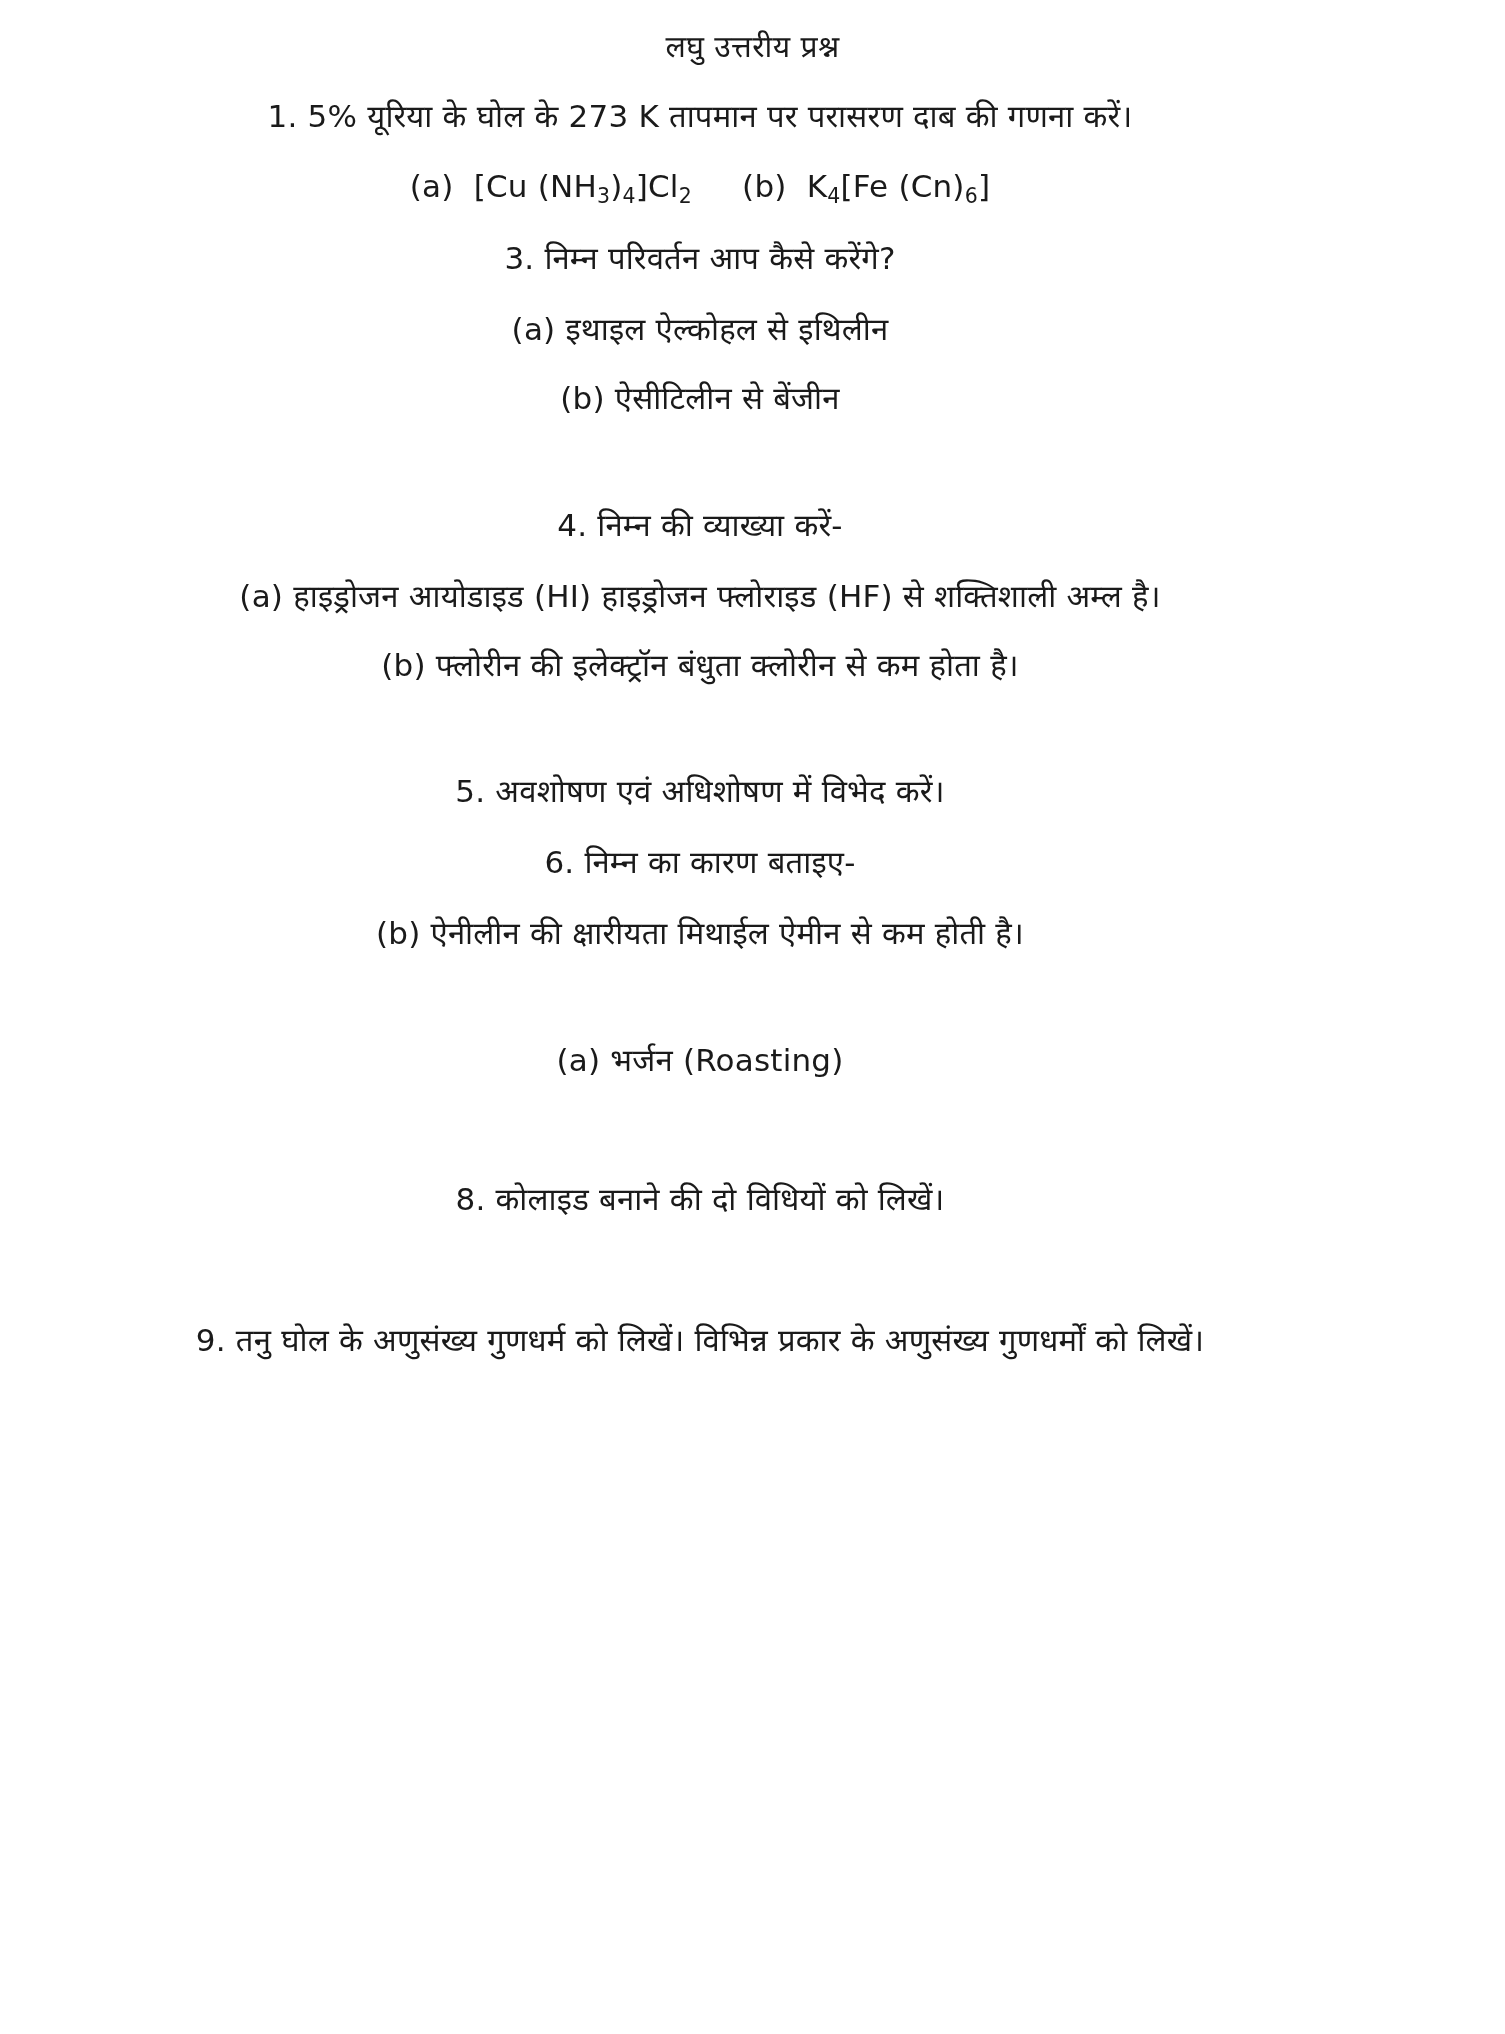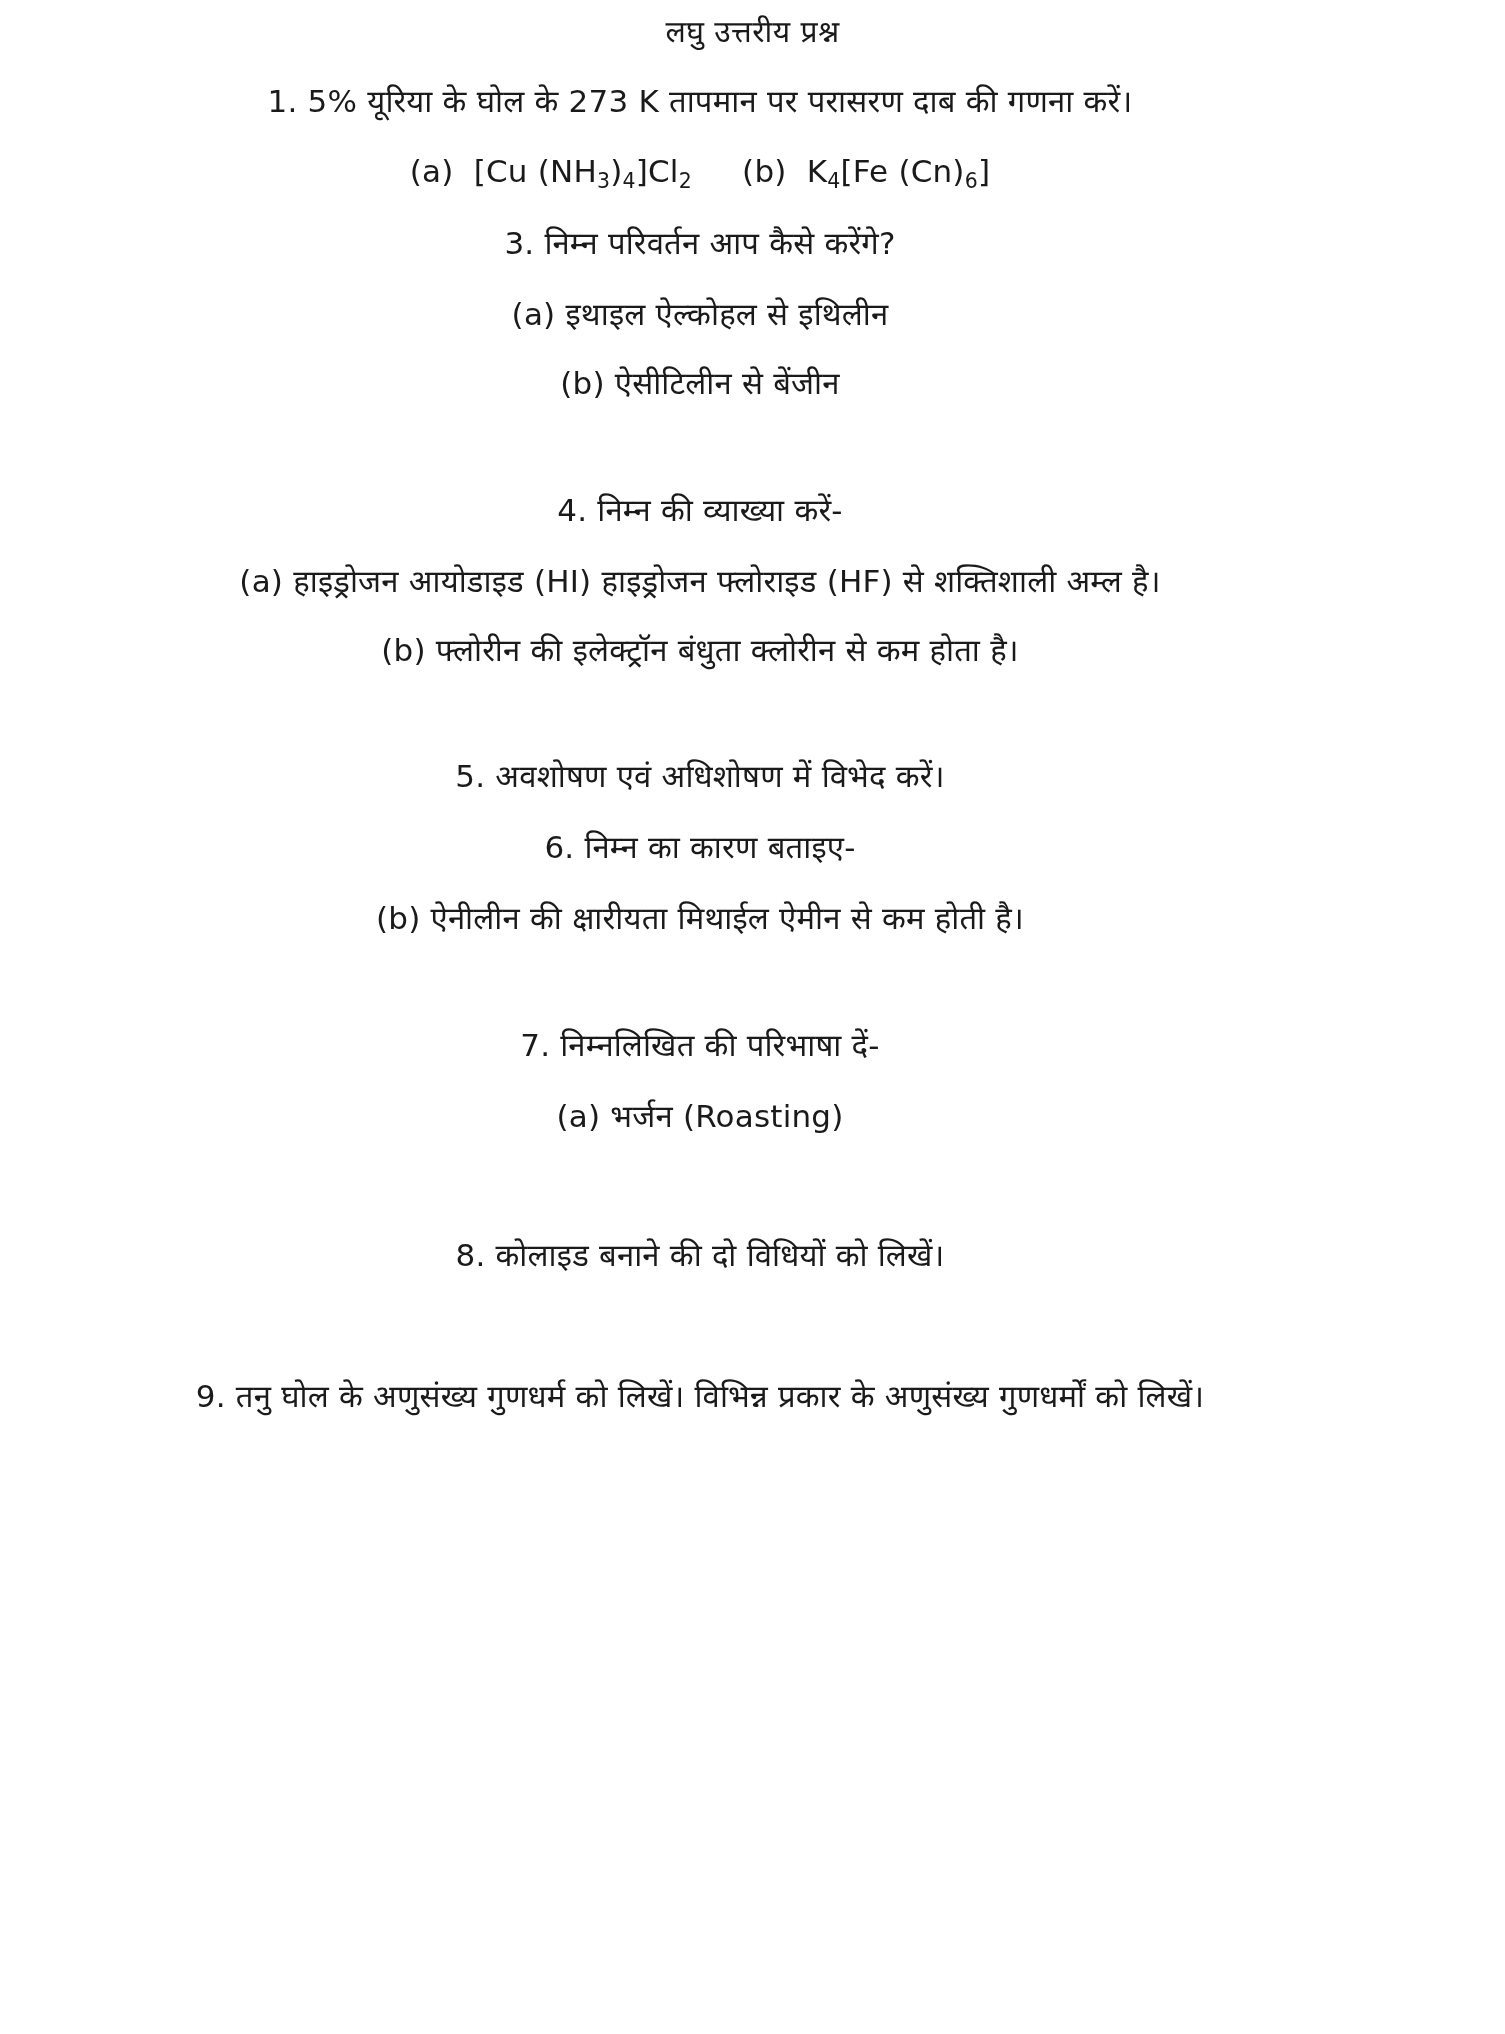--- a/index.html
+++ b/index.html
@@ -17,21 +17,21 @@
     width: 1505px;
     min-height: 2034px;
     box-sizing: border-box;
     padding: 10px 55px 30px 55px;
     background: #ffffff;
   }
   .doc-title {
     text-align: center;
     font-size: 30px;
     line-height: 1.35;
-    margin: 2px 0 26px 0;
+    margin: 17px 0 26px 0;
     letter-spacing: 0.4px;
   }
   .q {
     font-size: 31px;
     line-height: 1.45;
     margin: 0 0 26px 0;
     letter-spacing: 0.2px;
     text-align: center;
   }
   .sub {
@@ -80,21 +80,20 @@
 
     <div class="gap-md"></div>
 
     <p class="q">5. अवशोषण एवं अधिशोषण में विभेद करें।</p>
 
     <p class="q">6. निम्न का कारण बताइए-</p>
     <p class="sub">(b) ऐनीलीन की क्षारीयता मिथाईल ऐमीन से कम होती है।</p>
 
     <div class="gap-md"></div>
 
-    <p class="q">7. निम्नलिखित की परिभाषा दें-</p>
     <p class="sub">(a) भर्जन (Roasting)</p>
 
     <div class="gap-lg"></div>
 
     <p class="q">8. कोलाइड बनाने की दो विधियों को लिखें।</p>
 
     <div class="gap-lg"></div>
 
     <p class="q">9. तनु घोल के अणुसंख्य गुणधर्म को लिखें। विभिन्न प्रकार के अणुसंख्य गुणधर्मों को लिखें।</p>
 

